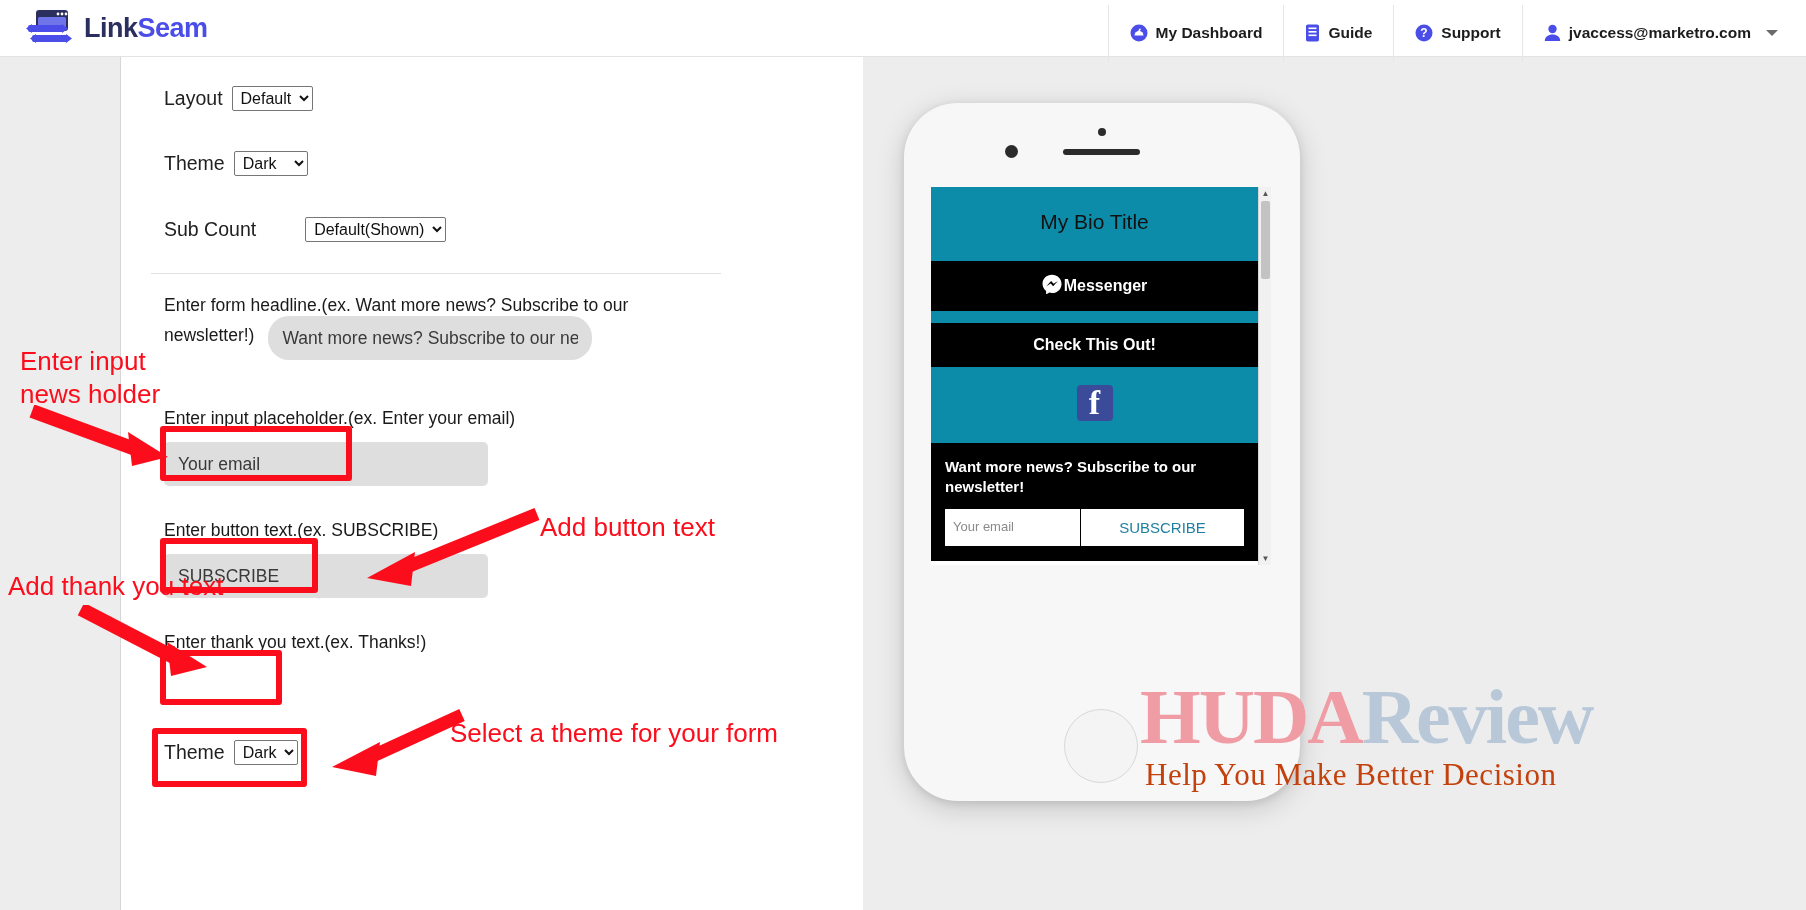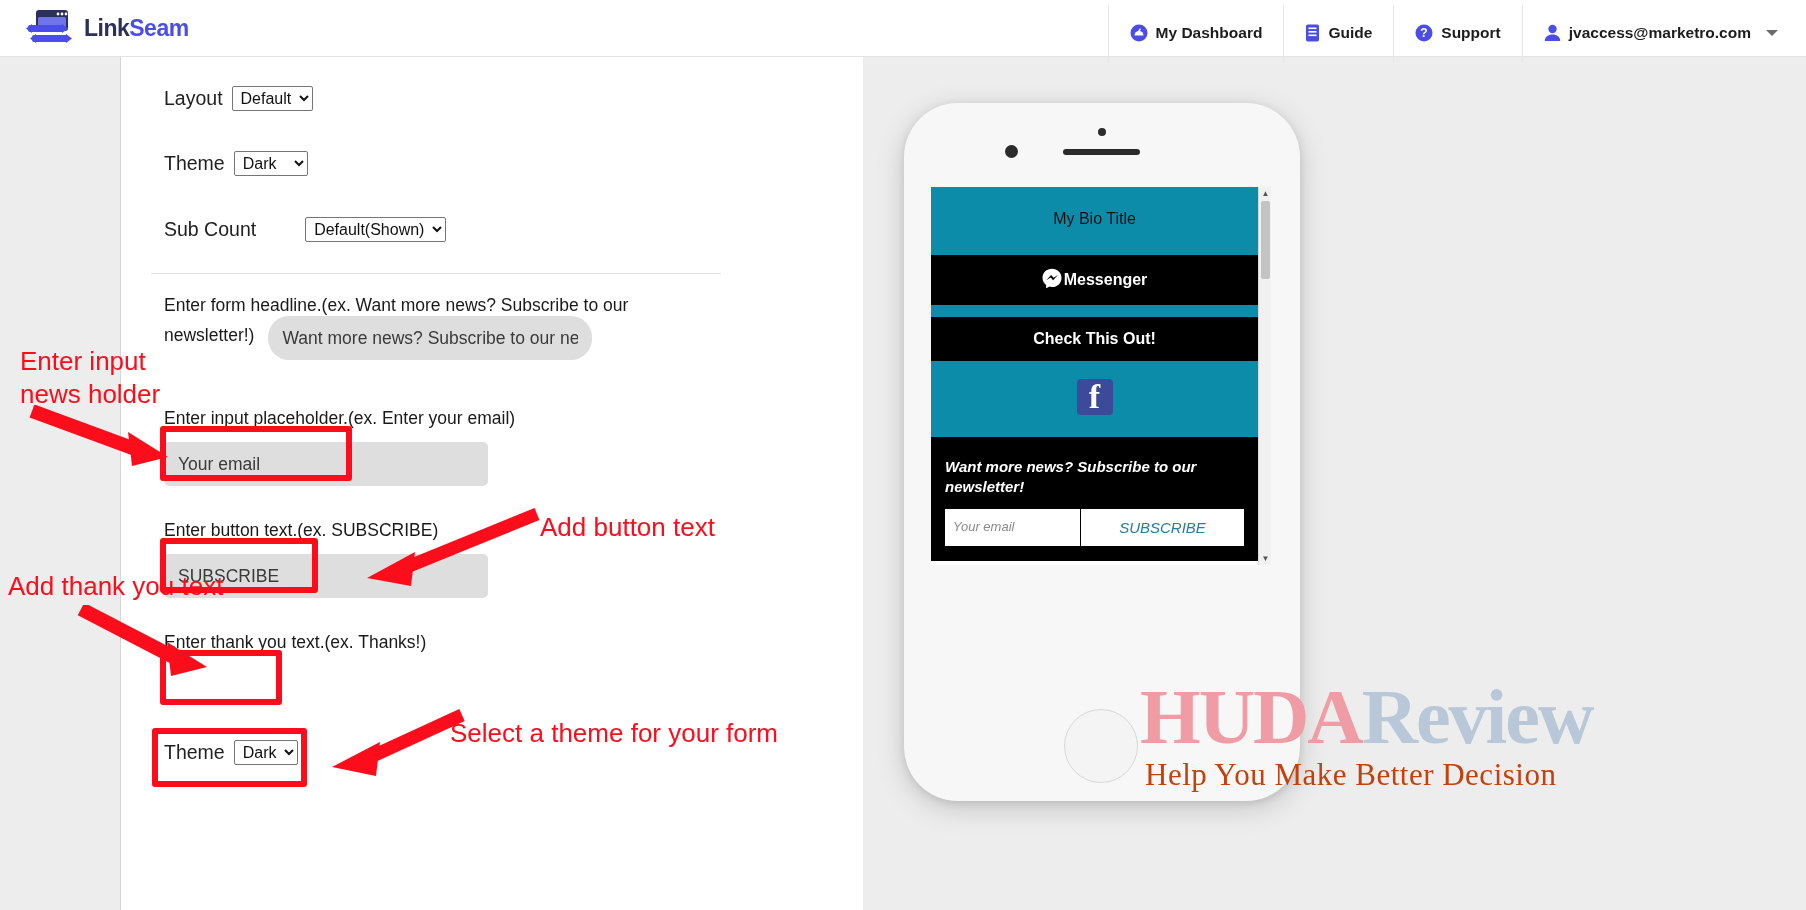--- a/index.html
+++ b/index.html
@@ -15,21 +15,21 @@
   
   .header {
     position:absolute; top:0; left:0; width:1806px; height:57px;
     background:#ffffff;
     border-bottom:1px solid #e3e3e3;
     display:flex; align-items:center;
     z-index:50;
   }
   .brand { display:flex; align-items:center; margin-left:22px; }
   .brand-logo { width:58px; height:40px; position:relative; }
-  .brand-text { font-size:23px; font-weight:bold; letter-spacing:-0.5px; margin-left:4px; }
+  .brand-text { font-size:27px; font-weight:bold; letter-spacing:-0.5px; margin-left:4px; }
   .brand-text .lk { color:#2b2f5e; }
   .brand-text .sm { color:#4b4de8; }
 
   .nav { margin-left:auto; display:flex; align-items:stretch; height:47px; }
   .nav-item {
     display:flex; align-items:center; gap:8px;
     padding:0 21px;
     border-left:1px solid #e6e6e6;
     font-size:15.5px; font-weight:bold; color:#1c1c1c;
     cursor:pointer; height:57px;
@@ -112,38 +112,38 @@
     overflow:hidden;
   }
   .screen-scroll { position:absolute; right:0; top:0; width:13px; height:100%; background:#f1f1f1; border-left:1px solid #d8d8d8; }
   .sb-arrow { position:absolute; left:0; width:13px; height:13px; display:flex; align-items:center; justify-content:center; font-size:8px; color:#555; background:#f1f1f1; }
   .sb-up { top:0; }
   .sb-dn { bottom:0; }
   .sb-thumb { position:absolute; left:2px; top:14px; width:9px; height:78px; background:#c3c3c3; border-radius:2px; }
 
   .screen-inner { position:absolute; left:0; top:0; width:327px; height:378px; }
 
-  .bio-title { text-align:center; color:#111; font-size:16px; padding:23px 17px 27px; }
+  .bio-title { text-align:center; color:#111; font-size:21px; padding:23px 17px 27px; }
   .blk-btn {
     background:#000; color:#fff; text-align:center;
     font-size:16px; font-weight:bold;
     padding:13px 0; margin:0 0 12px 0;
     display:flex; align-items:center; justify-content:center; gap:2px;
   }
   .fb-wrap { text-align:center; padding:6px 0 18px; }
   .fb-icon {
     display:inline-block; width:36px; height:36px; background:#3b4b9a;
     border-radius:4px; position:relative;
   }
   .fb-icon::after {
     content:"f"; position:absolute; left:0; right:0; top:-1px;
     font-family:"Liberation Serif", serif; font-weight:bold;
     font-size:34px; color:#fff; text-align:center;
   }
-  .form-blk { background:#000; padding:20px 14px 15px;font-style:italic; }
+  .form-blk { background:#000; padding:14px 14px 15px; }
   .form-head { color:#fff; font-size:15px; font-weight:bold; line-height:1.33; }
   .form-inputs { display:flex; background:#fff; }
   .form-email { flex:1; padding:10px 8px; font-size:13px; color:#8a8a8a; border-right:1px solid #000; }
   .form-sub { width:163px; text-align:center; padding:10px 0; font-size:15px; color:#1f7fa0; }
   .poll-blk { background:#fff; text-align:center; padding:16px 0 17px; font-size:16px; font-weight:bold; color:#111; }
 
   
   .wm { position:absolute; z-index:20; pointer-events:none; user-select:none; }
   .wm-main {
     left:1140px; top:672px;

